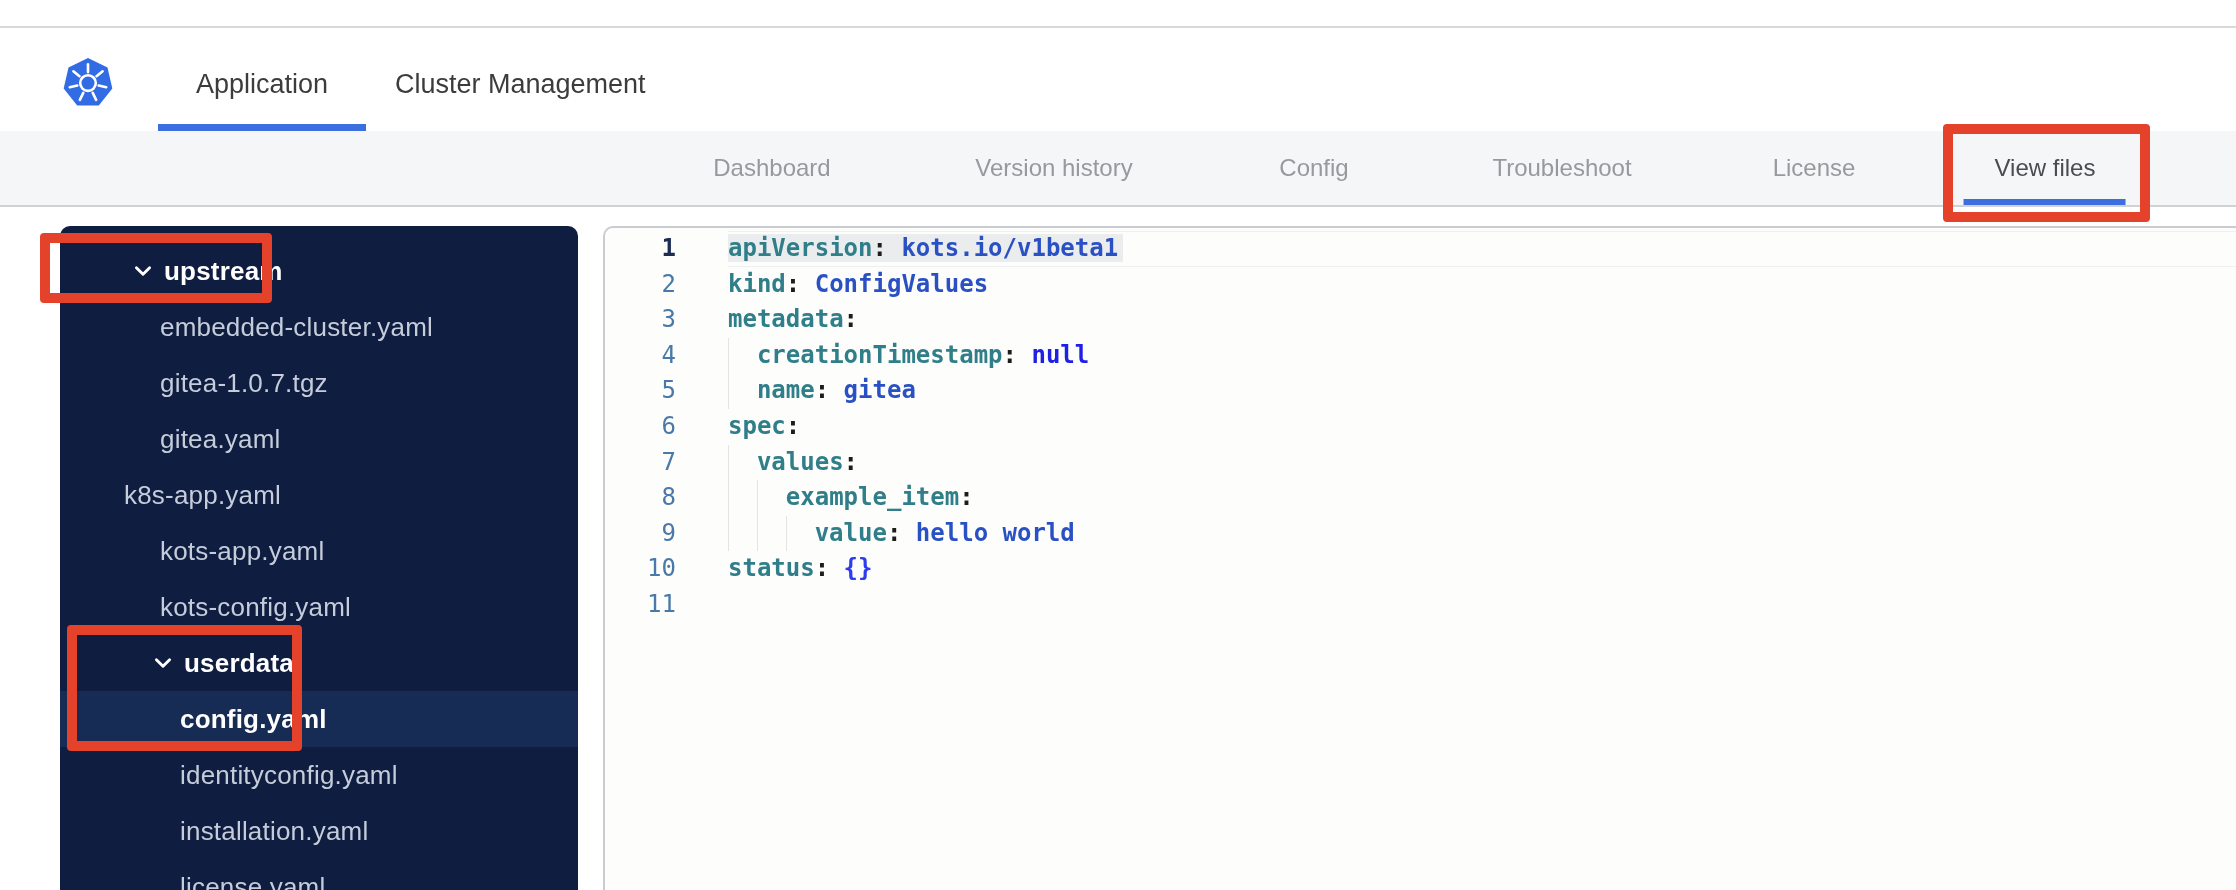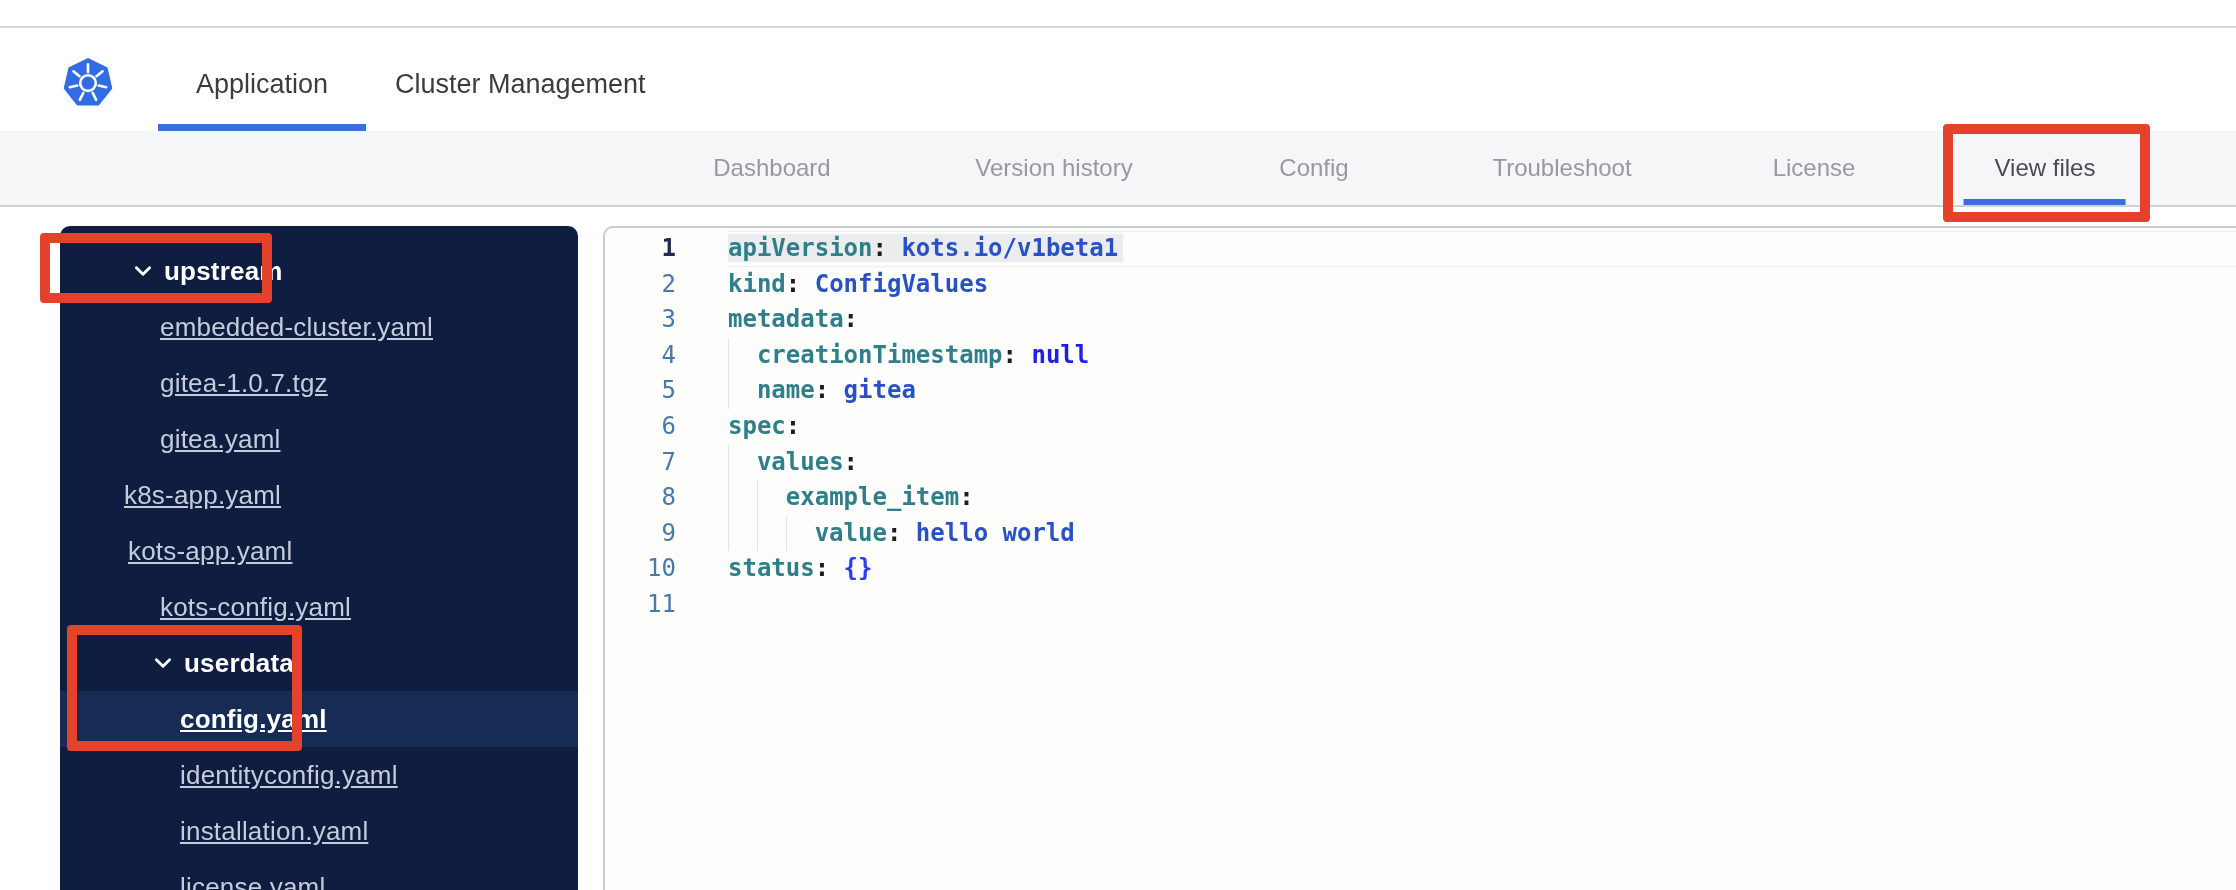--- a/index.html
+++ b/index.html
@@ -39,21 +39,21 @@
 
   
   .sidebar {
     position:absolute; left:60px; top:202px; width:518px; height:688px;
     background:#0f1d40; border-radius:10px 10px 0 0; padding-top:17px;
   }
   .trow { height:56px; display:flex; align-items:center; font-size:26px; cursor:pointer; }
   .trow.selected { background:#172c54; }
   .trow .chev { width:22px; height:22px; margin-right:10px; flex:none; display:flex; align-items:center; }
   .trow .fname { color:#ffffff; font-weight:700; letter-spacing:0.2px; }
-  .trow .filename { color:#c5ccda; letter-spacing:0.2px;text-decoration:underline; }
+  .trow .filename { color:#c5ccda; letter-spacing:0.2px; }
   .trow.selected .filename { color:#ffffff; font-weight:700; }
 
   
   .editor {
     position:absolute; left:603px; top:202px; width:1633px; height:688px;
     background:#fdfdfc; border-left:2px solid #c9ccd1; border-top:2px solid #c9ccd1;
     border-top-left-radius:10px; padding-top:3px;
     font-family:"DejaVu Sans Mono", monospace; font-size:24px; cursor:text;
   }
   .cline { position:relative; display:flex; height:35.6px; line-height:35.6px; }
@@ -150,21 +150,21 @@
       </div>
       <div class="trow" style="padding-left: 100px;">
         <span class="filename">gitea-1.0.7.tgz</span>
       </div>
       <div class="trow" style="padding-left: 100px;">
         <span class="filename">gitea.yaml</span>
       </div>
       <div class="trow" style="padding-left: 64px;">
         <span class="filename">k8s-app.yaml</span>
       </div>
-      <div class="trow" style="padding-left: 68px;">
+      <div class="trow" style="padding-left: 100px;">
         <span class="filename">kots-app.yaml</span>
       </div>
       <div class="trow" style="padding-left: 100px;">
         <span class="filename">kots-config.yaml</span>
       </div>
       <div class="trow" style="padding-left: 92px;">
         <span class="chev">
           <svg viewBox="0 0 20 20" width="22" height="22">
             <path d="M4 7 L10 13 L16 7" fill="none" stroke="#ffffff" stroke-width="2.6" stroke-linecap="round" stroke-linejoin="round"></path>
           </svg>

